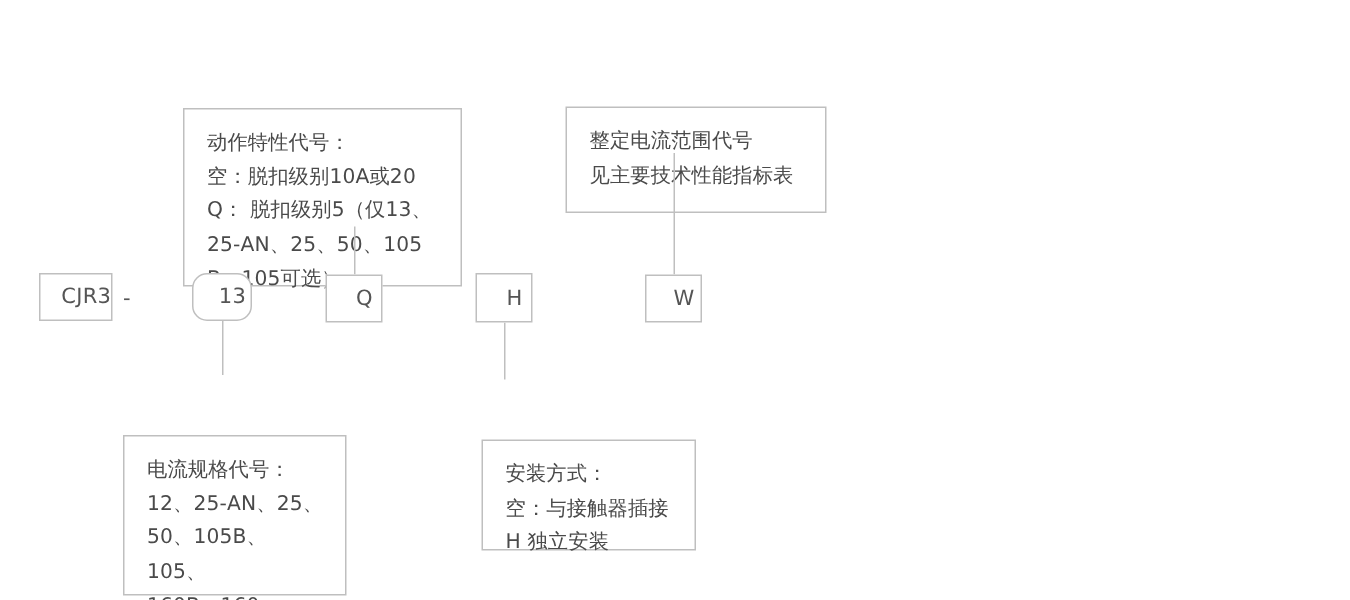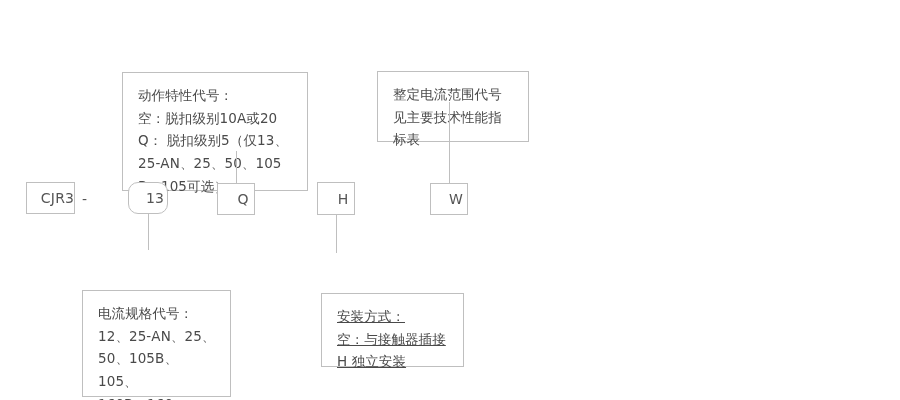--- a/index.html
+++ b/index.html
@@ -54,23 +54,23 @@
 
   .dash {
     position: absolute;
     color: #555555;
     font-size: 14px;
     line-height: 1;
   }
 
   
   #box-action      { left: 122px; top: 32px;  width: 186px; height: 119px; }
-  #box-current-rng { left: 377px; top: 31px;  width: 152px; height: 71px;  }
+  #box-current-rng { left: 377px; top: 31px;  width: 174px; height: 71px;  }
   #box-spec        { left: 82px;  top: 250px; width: 149px; height: 107px; }
-  #box-mount       { left: 321px; top: 253px; width: 143px; height: 74px; text-decoration: underline;  }
+  #box-mount       { left: 321px; top: 253px; width: 143px; height: 74px;  }
 
   #code-series     { left: 26px;  top: 182px; width: 49px;  height: 32px;  }
   #code-13         { left: 128px; top: 182px; width: 40px;  height: 32px; border-radius: 10px;  }
   #code-q          { left: 217px; top: 183px; width: 38px;  height: 32px;  }
   #code-h          { left: 317px; top: 182px; width: 38px;  height: 33px;  }
   #code-w          { left: 430px; top: 183px; width: 38px;  height: 32px;  }
 
   #dash-1          { left: 82px;  top: 192px; }
 
   

